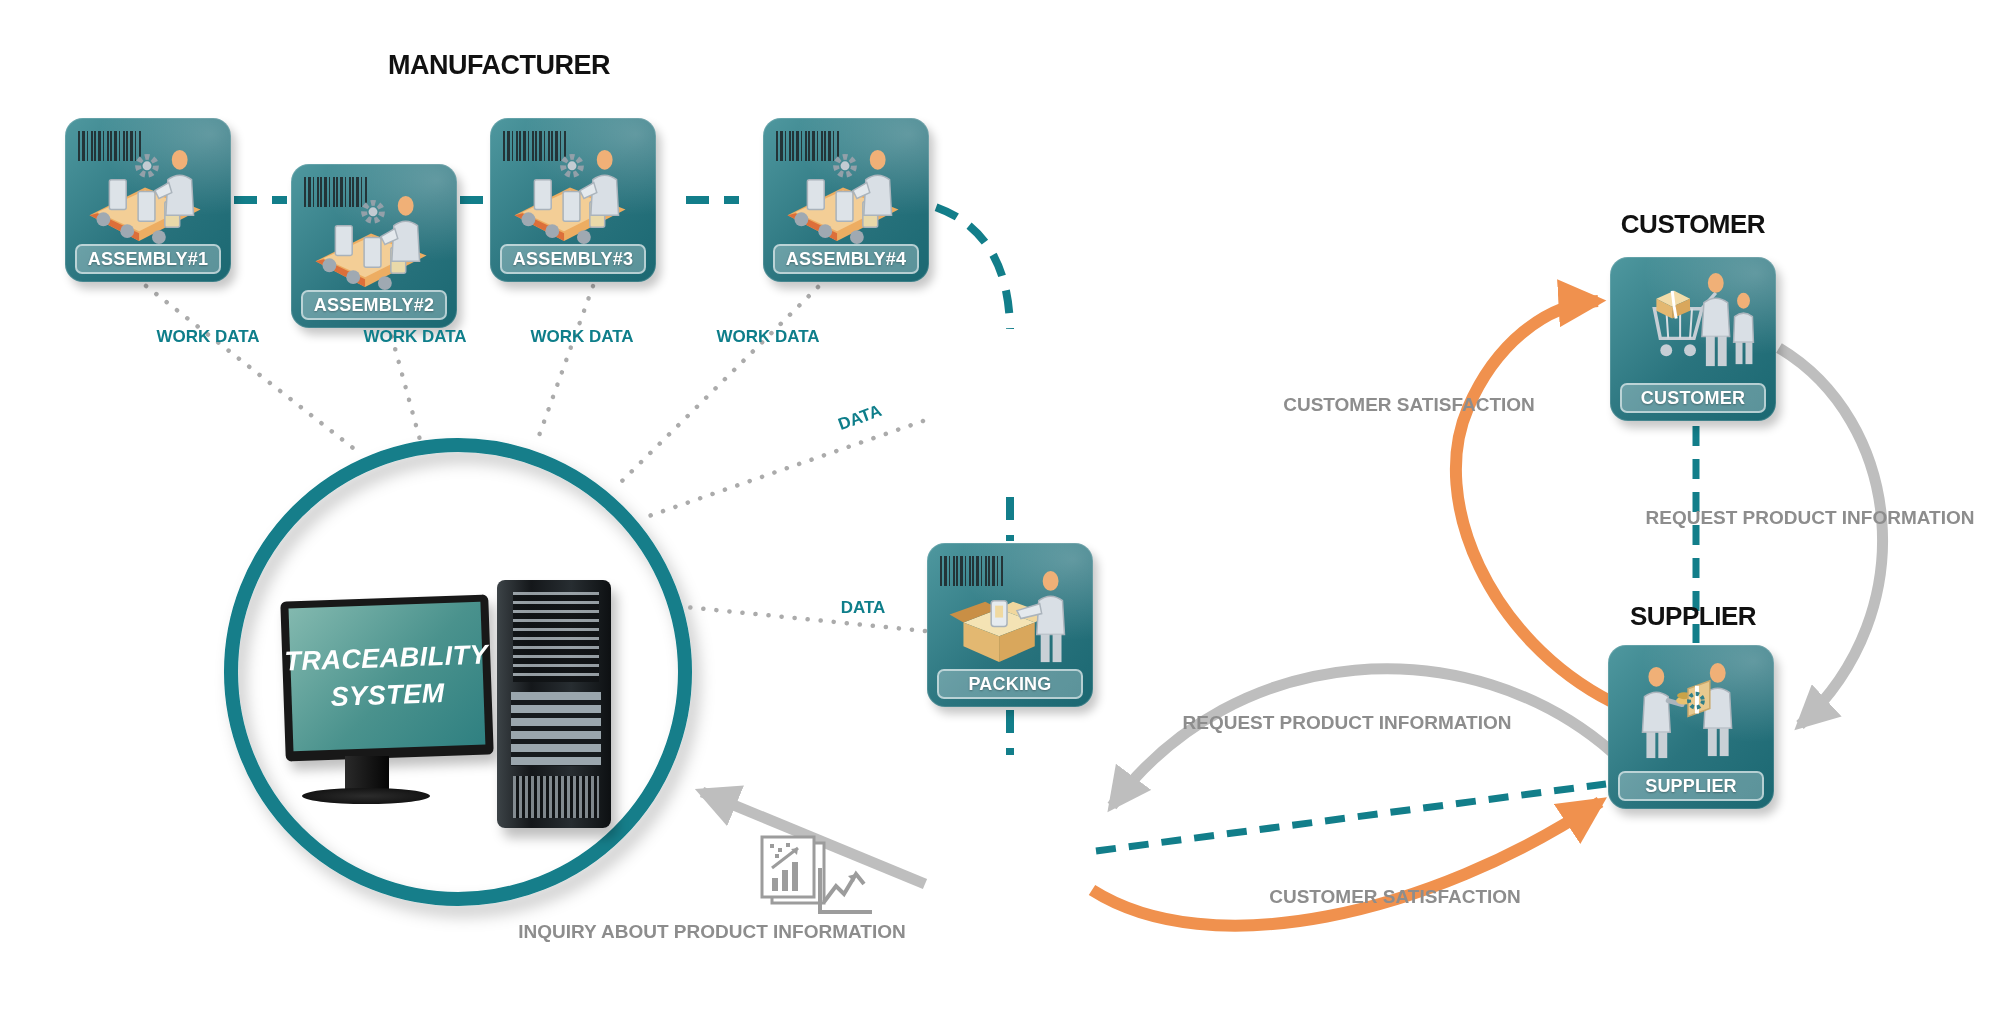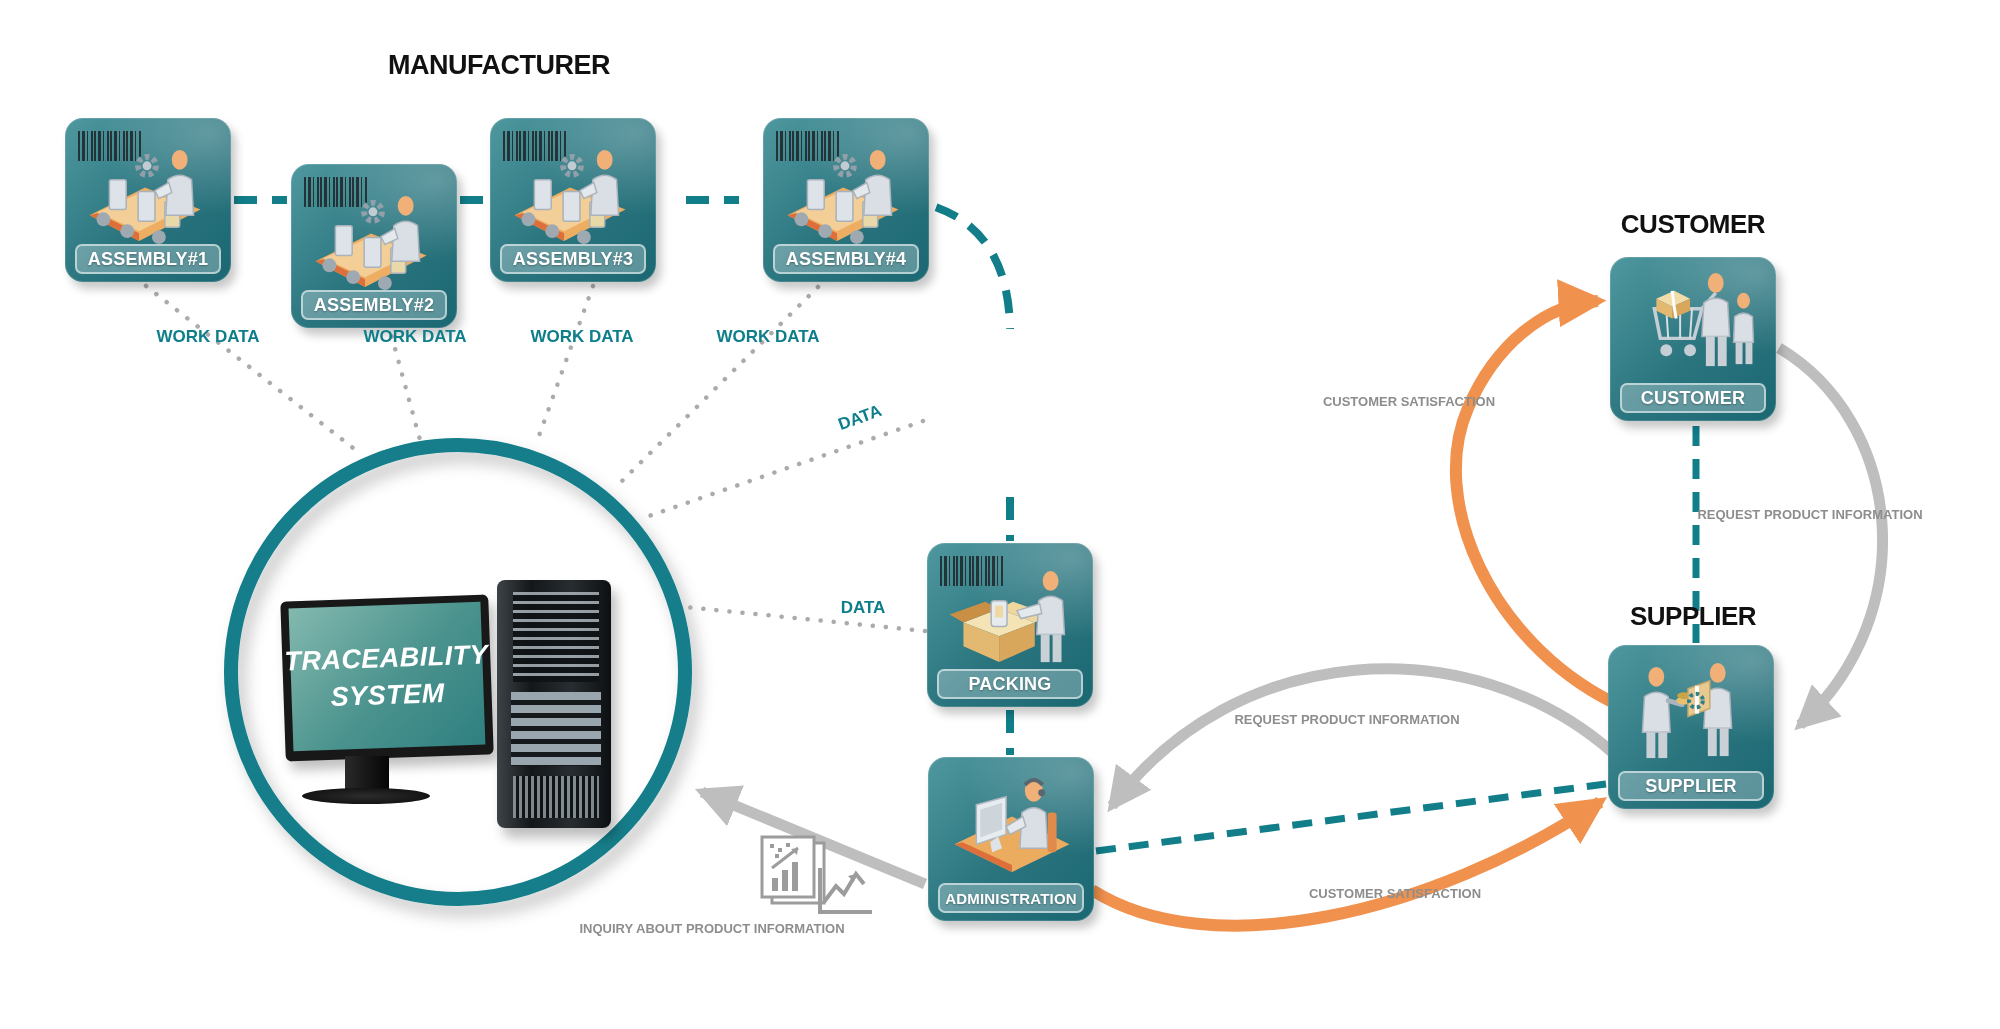--- a/index.html
+++ b/index.html
@@ -32,21 +32,21 @@
   .band{position:absolute;left:10px;right:10px;bottom:8px;height:30px;border-radius:7px;box-sizing:border-box;
     background:rgba(255,255,255,0.28);border:2px solid rgba(255,255,255,0.55);
     color:#fff;font-weight:bold;font-size:18px;letter-spacing:.2px;
     display:flex;align-items:center;justify-content:center;text-shadow:0 1px 2px rgba(0,0,0,.3);}
   .band.small{font-size:15px;}
   
   .blacktitle{position:absolute;z-index:3;color:var(--ink);font-weight:bold;font-size:27px;
     letter-spacing:-0.5px;text-align:center;}
   .teallabel{position:absolute;z-index:3;color:var(--teal-text);font-weight:bold;font-size:17px;
     text-align:center;letter-spacing:0;}
-  .graylabel{position:absolute;z-index:3;color:var(--gray-text);font-weight:bold;font-size:13px;
+  .graylabel{position:absolute;z-index:3;color:var(--gray-text);font-weight:bold;font-size:19px;
     text-align:center;letter-spacing:0;}
   
   .monitor{position:absolute;left:283px;top:598px;width:208px;height:160px;background:#181818;border-radius:6px;
     transform:rotate(-2deg);z-index:2;box-shadow:5px 9px 12px rgba(0,0,0,0.25);}
   .monitor .screen{position:absolute;left:8px;top:7px;right:8px;bottom:10px;
     background:linear-gradient(135deg,#83B9AF 0%, #4A928D 55%, #2F8081 100%);
     display:flex;flex-direction:column;align-items:center;justify-content:center;
     color:#fff;font-style:italic;font-weight:bold;font-size:27px;line-height:1.35;letter-spacing:.5px;}
   .monitor-neck{position:absolute;left:345px;top:756px;width:44px;height:36px;z-index:2;
     background:linear-gradient(90deg,#2a2a2a,#050505);}
@@ -259,26 +259,20 @@
     <div class="band">ASSEMBLY#4</div>
   </div>
 
   <div class="tile" style="left:927px;top:543px;">
     <div class="barcode"></div>
     <svg class="tile-icon" viewBox="0 0 130 105">
         <use href="#ico-packing"></use>
       </svg>
     <div class="band">PACKING</div>
   </div>
-  <div class="tile" style="left:928px;top:757px;">
-    <svg class="tile-icon center" viewBox="0 0 130 105">
-        <use href="#ico-admin"></use>
-      </svg>
-    <div class="band small">ADMINISTRATION</div>
-  </div>
 
   <div class="tile" style="left:1610px;top:257px;">
     <svg class="tile-icon center" viewBox="0 0 130 105">
         <use href="#ico-customer"></use>
       </svg>
     <div class="band">CUSTOMER</div>
   </div>
   <div class="tile" style="left:1608px;top:645px;">
     <svg class="tile-icon center" viewBox="0 0 130 105">
         <use href="#ico-supplier"></use>

